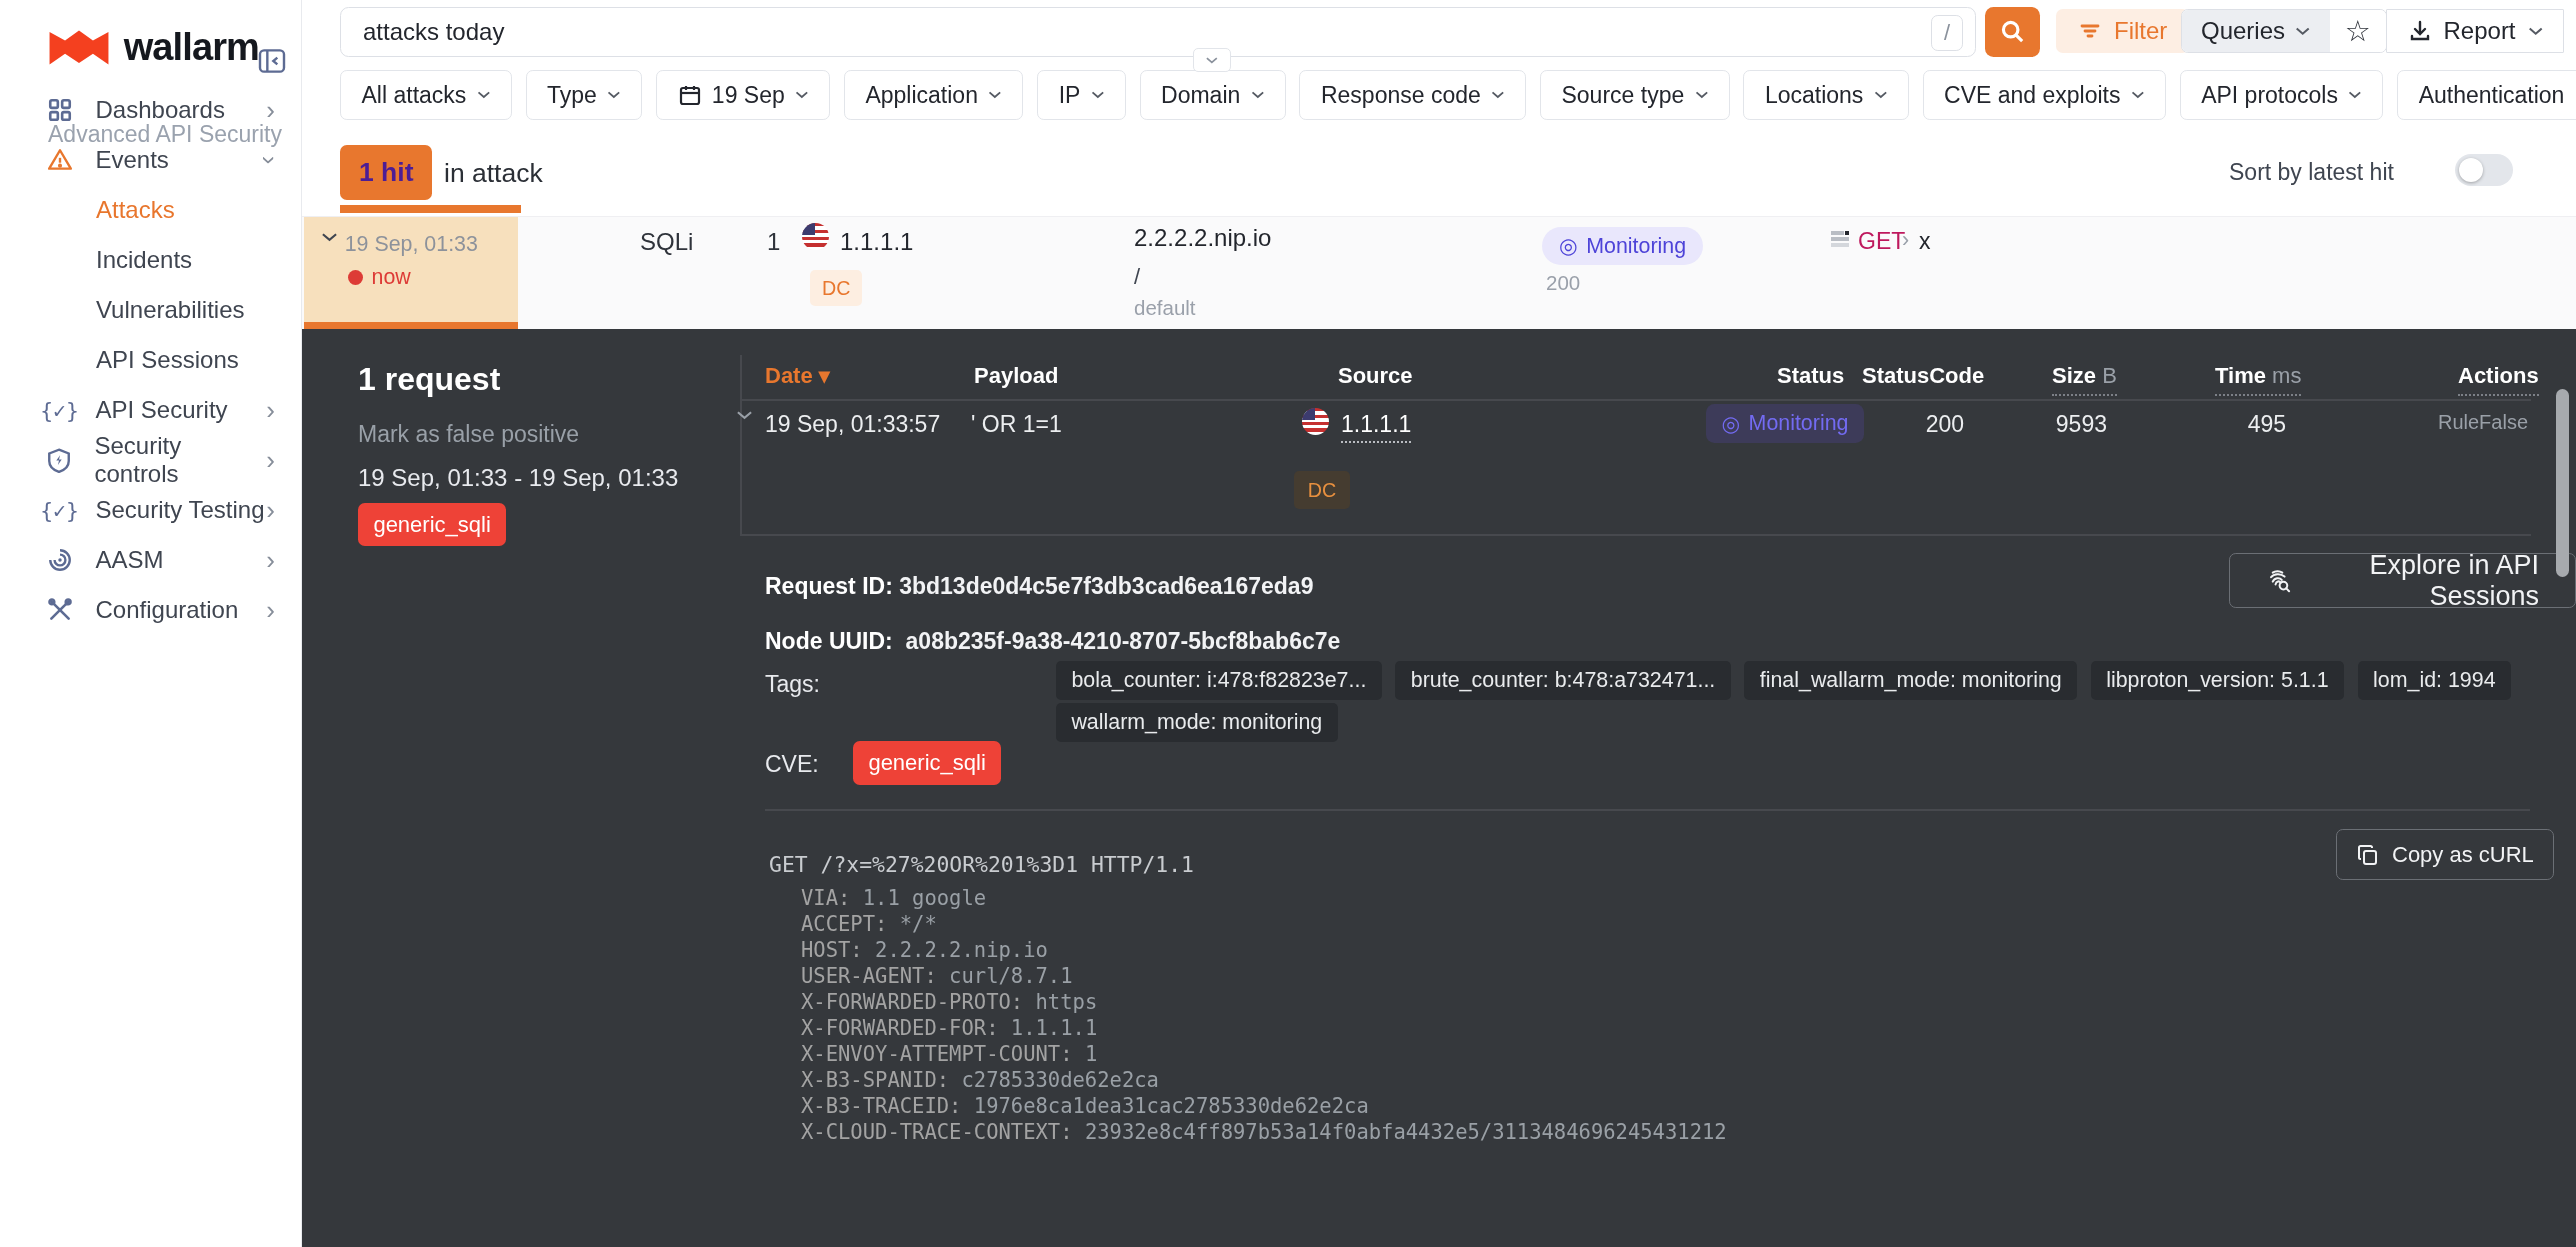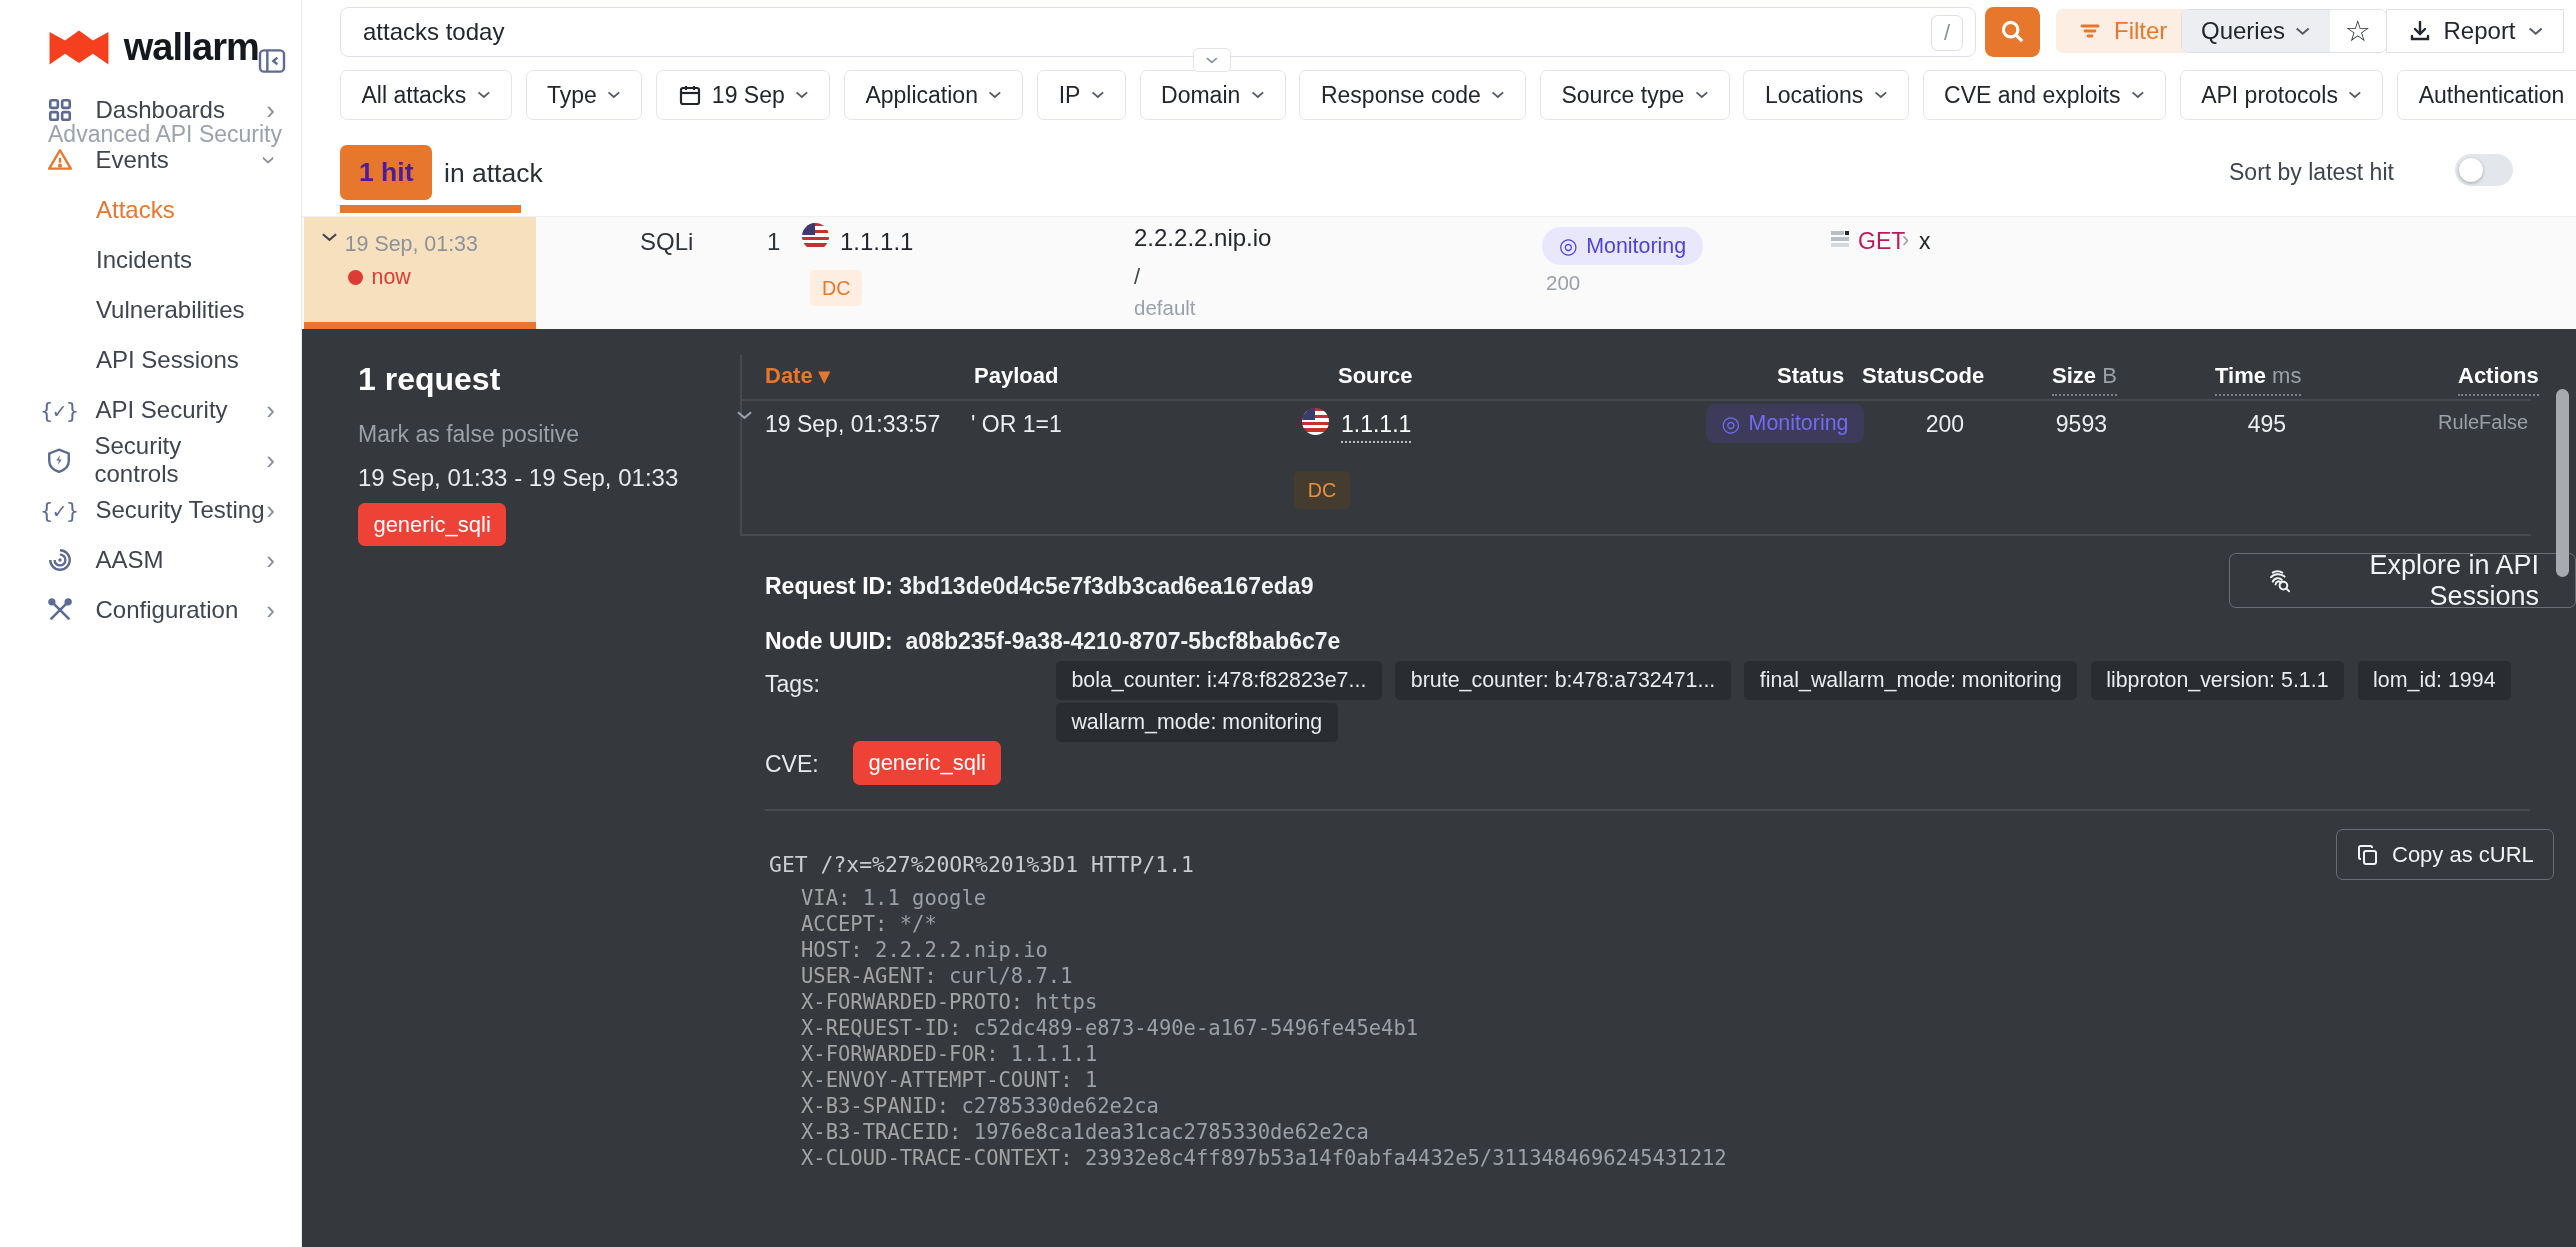--- a/index.html
+++ b/index.html
@@ -64,21 +64,21 @@
   .hits-underline { position:absolute; left:340px; top:205px; width:181px; height:7.7px; background:#e8772e; }
   .sort-label { position:absolute; left:2229px; top:159px; font-size:23px; color:#3f4550; }
   .toggle { position:absolute; left:2455px; top:154px; width:58px; height:32px; border-radius:16px;
             background:#e3e6eb; cursor:pointer; }
   .toggle::after { content:""; position:absolute; left:4.3px; top:4.3px; width:24px; height:24px; border-radius:50%;
                    background:#fff; box-shadow:0 0.9px 3.4px rgba(0,0,0,.3); }
 
   
   .attack-row { position:absolute; left:302px; top:216px; right:0; height:113px; background:#fafafb;
                 border-top:1.7px solid #efeff2; cursor:pointer; }
-  .arow-date-cell { position:absolute; left:1.7px; top:0; width:232px; height:113px; background:#f7e0bd; }
+  .arow-date-cell { position:absolute; left:1.7px; top:0; width:214px; height:113px; background:#f7e0bd; }
   .arow-ind { position:absolute; left:0; bottom:0; width:100%; height:7.7px; background:#e8772e; }
   .arow-chev { position:absolute; left:17px; top:13.7px; color:#3f4550; font-size:22px; }
   .arow-date { position:absolute; left:41px; top:15.4px; font-size:21.4px; color:#8d929b; }
   .arow-now { position:absolute; left:44px; top:48px; font-size:21.4px; color:#dd3b36; display:flex; align-items:center; gap:8.5px; }
   .arow-now .dot { width:15.4px; height:15.4px; border-radius:50%; background:#dd3b36; display:inline-block; }
   .a-sqli { position:absolute; left:338px; top:11px; font-size:24px; color:#2f333b; }
   .a-count { position:absolute; left:465px; top:11px; font-size:24px; color:#2f333b; }
   .flag { width:27px; height:27px; border-radius:50%; overflow:hidden; position:relative; flex:0 0 auto;
           background:repeating-linear-gradient(180deg,#c53030 0 3.4px,#ffffff 3.4px 6.8px); }
   .flag::after { content:""; position:absolute; left:0; top:0; width:13px; height:12px; background:#3c3b6e; }
@@ -561,21 +561,20 @@
       </span>
       <span>Copy as cURL</span>
     </button>
     <div class="p-abs code req-line">GET /?x=%27%20OR%201%3D1 HTTP/1.1</div>
     <div class="p-abs code hdr-block">
       <div class="hdr-line"><span class="hdr-name">VIA:</span> <span class="hdr-val">1.1 google</span></div>
       <div class="hdr-line"><span class="hdr-name">ACCEPT:</span> <span class="hdr-val">*/*</span></div>
       <div class="hdr-line"><span class="hdr-name">HOST:</span> <span class="hdr-val">2.2.2.2.nip.io</span></div>
       <div class="hdr-line"><span class="hdr-name">USER-AGENT:</span> <span class="hdr-val">curl/8.7.1</span></div>
       <div class="hdr-line"><span class="hdr-name">X-FORWARDED-PROTO:</span> <span class="hdr-val">https</span></div>
-      <div class="hdr-line"><span class="hdr-name">X-REQUEST-ID:</span> <span class="hdr-val">c52dc489-e873-490e-a167-5496fe45e4b1</span></div>
       <div class="hdr-line"><span class="hdr-name">X-FORWARDED-FOR:</span> <span class="hdr-val">1.1.1.1</span></div>
       <div class="hdr-line"><span class="hdr-name">X-ENVOY-ATTEMPT-COUNT:</span> <span class="hdr-val">1</span></div>
       <div class="hdr-line"><span class="hdr-name">X-B3-SPANID:</span> <span class="hdr-val">c2785330de62e2ca</span></div>
       <div class="hdr-line"><span class="hdr-name">X-B3-TRACEID:</span> <span class="hdr-val">1976e8ca1dea31cac2785330de62e2ca</span></div>
       <div class="hdr-line"><span class="hdr-name">X-CLOUD-TRACE-CONTEXT:</span> <span class="hdr-val">23932e8c4ff897b53a14f0abfa4432e5/3113484696245431212</span></div>
     </div>
 
     <div class="pscroll"></div>
   </div>
 

